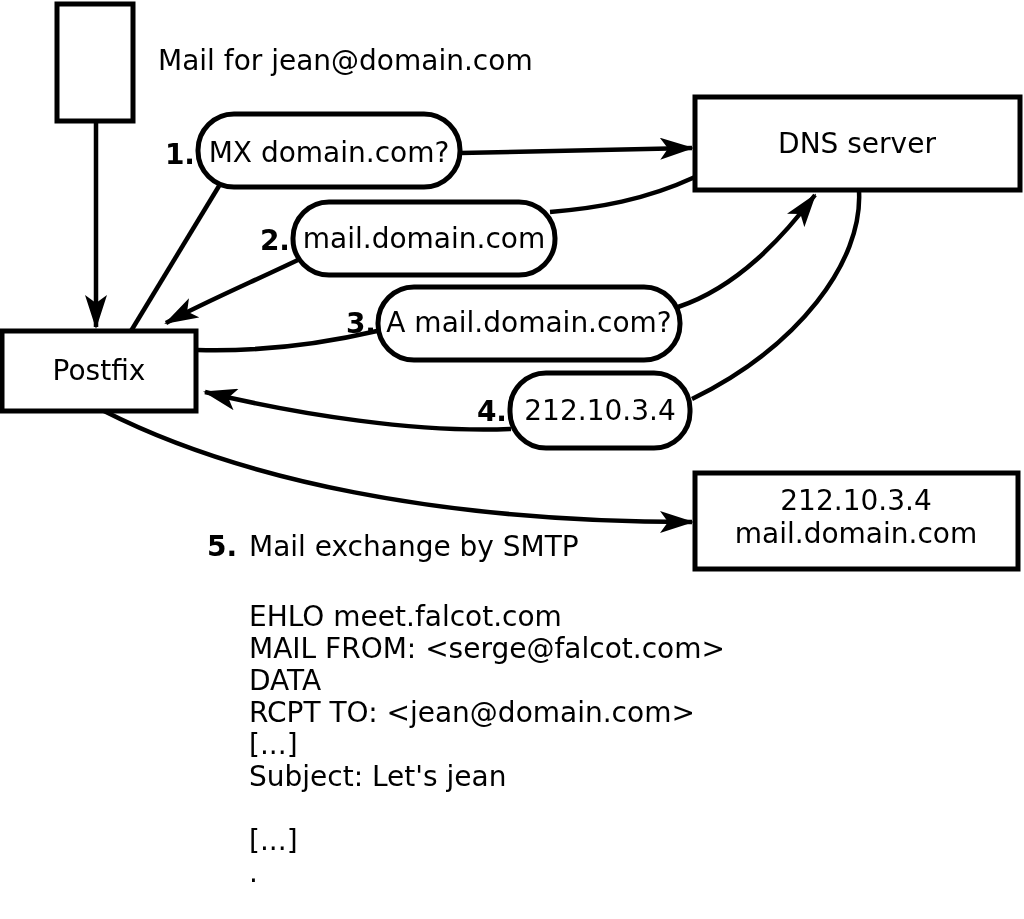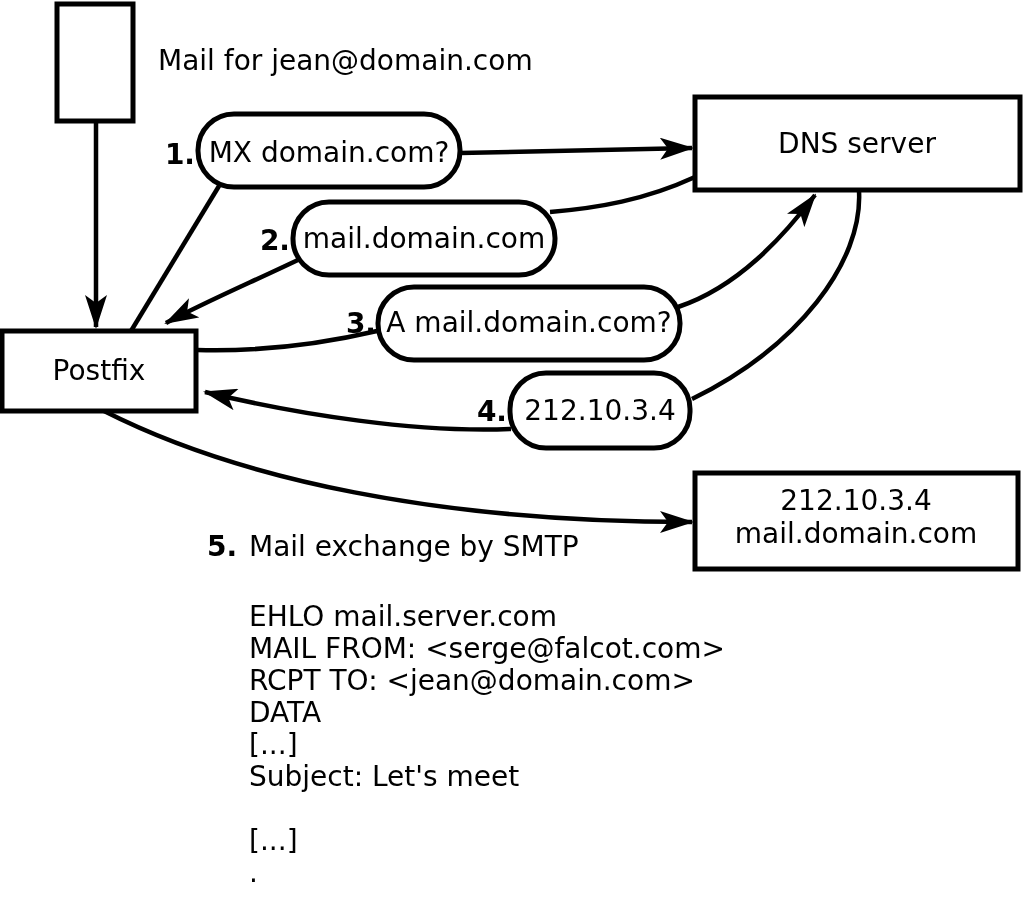--- a/index.html
+++ b/index.html
@@ -112,23 +112,23 @@
 
     <rect class="pill" x="510" y="373" width="180" height="75" rx="36" ry="36"></rect>
     <text class="step-num" x="507" y="421">4.</text>
     <text class="t-mid" x="600" y="420">212.10.3.4</text>
 
     <text class="step-num-start" x="207" y="556">5.</text>
     <text x="249" y="556">Mail exchange by SMTP</text>
   </svg>
 
   <div class="transcript">
-    <div class="t-line">EHLO mail.server.com</div>
+    <div class="t-line">EHLO meet.falcot.com</div>
     <div class="t-line">MAIL FROM: &lt;serge@falcot.com&gt;</div>
+    <div class="t-line">DATA</div>
     <div class="t-line">RCPT TO: &lt;jean@domain.com&gt;</div>
-    <div class="t-line">DATA</div>
     <div class="t-line">[...]</div>
-    <div class="t-line">Subject: Let's meet</div>
+    <div class="t-line">Subject: Let's jean</div>
     <div class="t-line"></div>
     <div class="t-line">[...]</div>
     <div class="t-line">.</div>
   </div>
 </div>
 
 </body></html>

